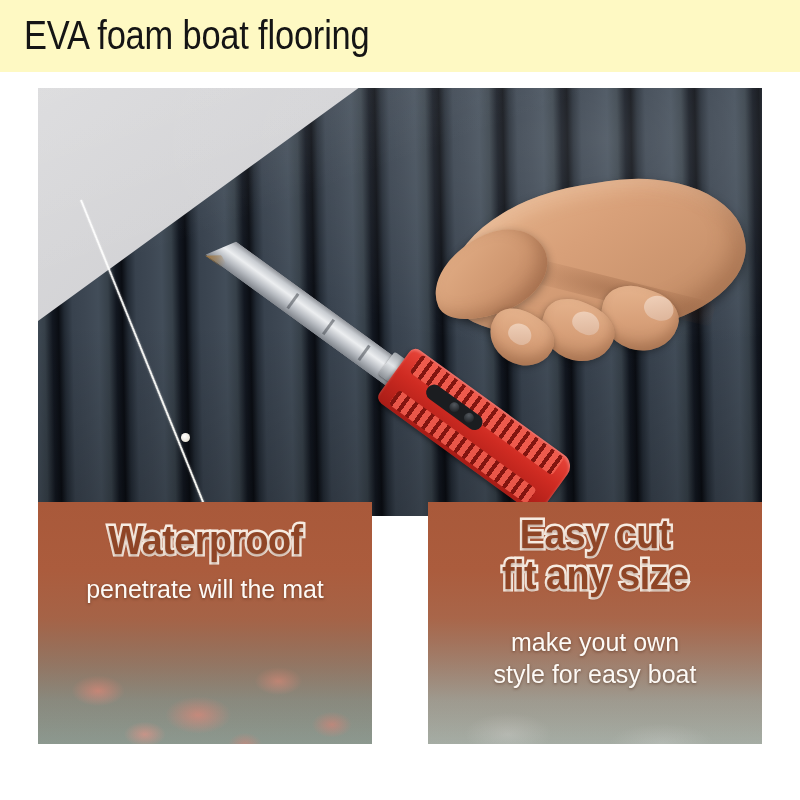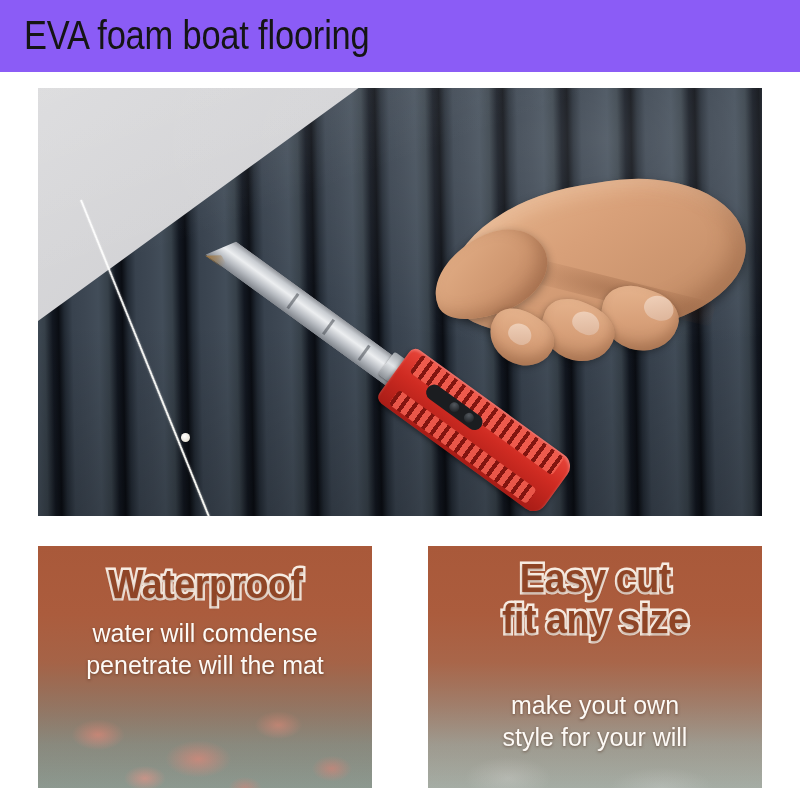--- a/index.html
+++ b/index.html
@@ -23,21 +23,21 @@
     overflow: hidden;
   }
 
   
   .header-band {
     position: absolute;
     left: 0;
     top: 0;
     width: 800px;
     height: 72px;
-    background: #8b5cf6;
+    background: #fef9c3;
   }
   .header-title {
     position: absolute;
     left: 24px;
     top: 9px;
     font-family: "Liberation Sans Narrow", "Liberation Sans", sans-serif;
     font-size: 40px;
     line-height: 52px;
     font-weight: 400;
     color: #151515;
@@ -307,21 +307,21 @@
     width: 190px;
     height: 24px;
     background: radial-gradient(60% 100% at 50% 50%, rgba(120,70,42,0.38), rgba(120,70,42,0));
     transform: rotate(14deg);
   }
 
   
   .panels {
     position: absolute;
     left: 38px;
-    top: 546px;
+    top: 502px;
     width: 724px;
     height: 242px;
     display: flex;
     justify-content: space-between;
   }
   .panel {
     position: relative;
     width: 334px;
     height: 242px;
     overflow: hidden;
@@ -387,21 +387,21 @@
   .panel-body {
     font-family: "Liberation Sans", sans-serif;
     font-size: 25px;
     line-height: 32px;
     font-weight: 400;
     color: #fdfaf6;
     text-shadow: 0 1px 3px rgba(70,35,18,0.55);
     padding: 0 8px;
   }
   .panel-body.left-body { margin-top: 12px; }
-  .panel-body.right-body { margin-top: 49px; }
+  .panel-body.right-body { margin-top: 30px; }
   .panel-body span { display: block; }
 </style>
 </head>
 <body>
 
 <div class="page">
 
   <div class="header-band">
     <div class="header-title">EVA foam boat flooring</div>
   </div>
@@ -443,33 +443,32 @@
   </div>
 
   <div class="panels">
 
     <div class="panel">
       <div class="panel-photo"></div>
       <div class="panel-wash"></div>
       <div class="panel-content">
         <div class="panel-heading left-head">Waterproof</div>
         <div class="panel-body left-body">
-          <span>water will comdense</span>
           <span>penetrate will the mat</span>
         </div>
       </div>
     </div>
 
     <div class="panel">
       <div class="panel-photo plain"></div>
       <div class="panel-wash"></div>
       <div class="panel-content">
         <div class="panel-heading right-head">Easy cut</div>
         <div class="panel-heading">fit any size</div>
         <div class="panel-body right-body">
           <span>make yout own</span>
-          <span>style for your will</span>
+          <span>style for easy boat</span>
         </div>
       </div>
     </div>
 
   </div>
 </div>
 
 </body></html>

